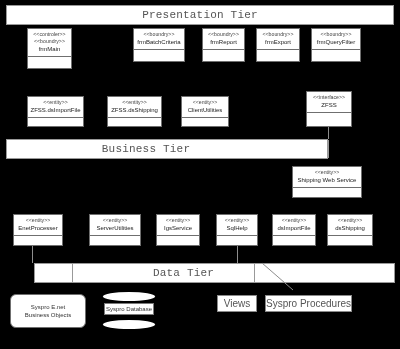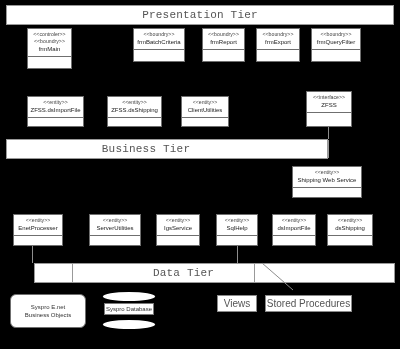--- a/index.html
+++ b/index.html
@@ -330,16 +330,16 @@
     <div class="cyl-label">
       <span>Syspro Database</span>
     </div>
   </div>
 
   <div class="plain-box" style="left:217px; top:295px; width:40px; height:17px;">
     <span>Views</span>
   </div>
 
   <div class="plain-box" style="left:265px; top:295px; width:87px; height:17px;">
-    <span>Stored Procedures</span>
+    <span>Syspro Procedures</span>
   </div>
 
 </div>
 
 </body></html>

